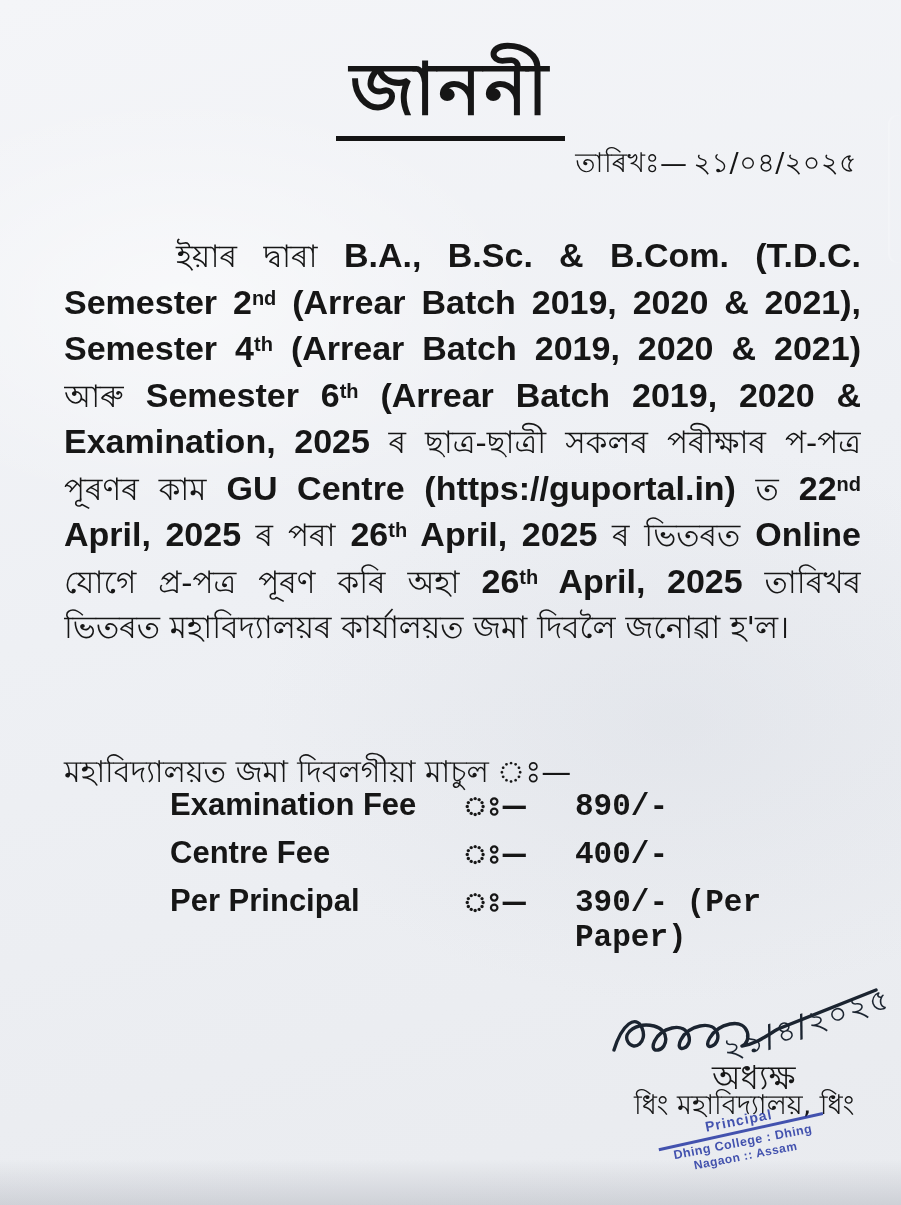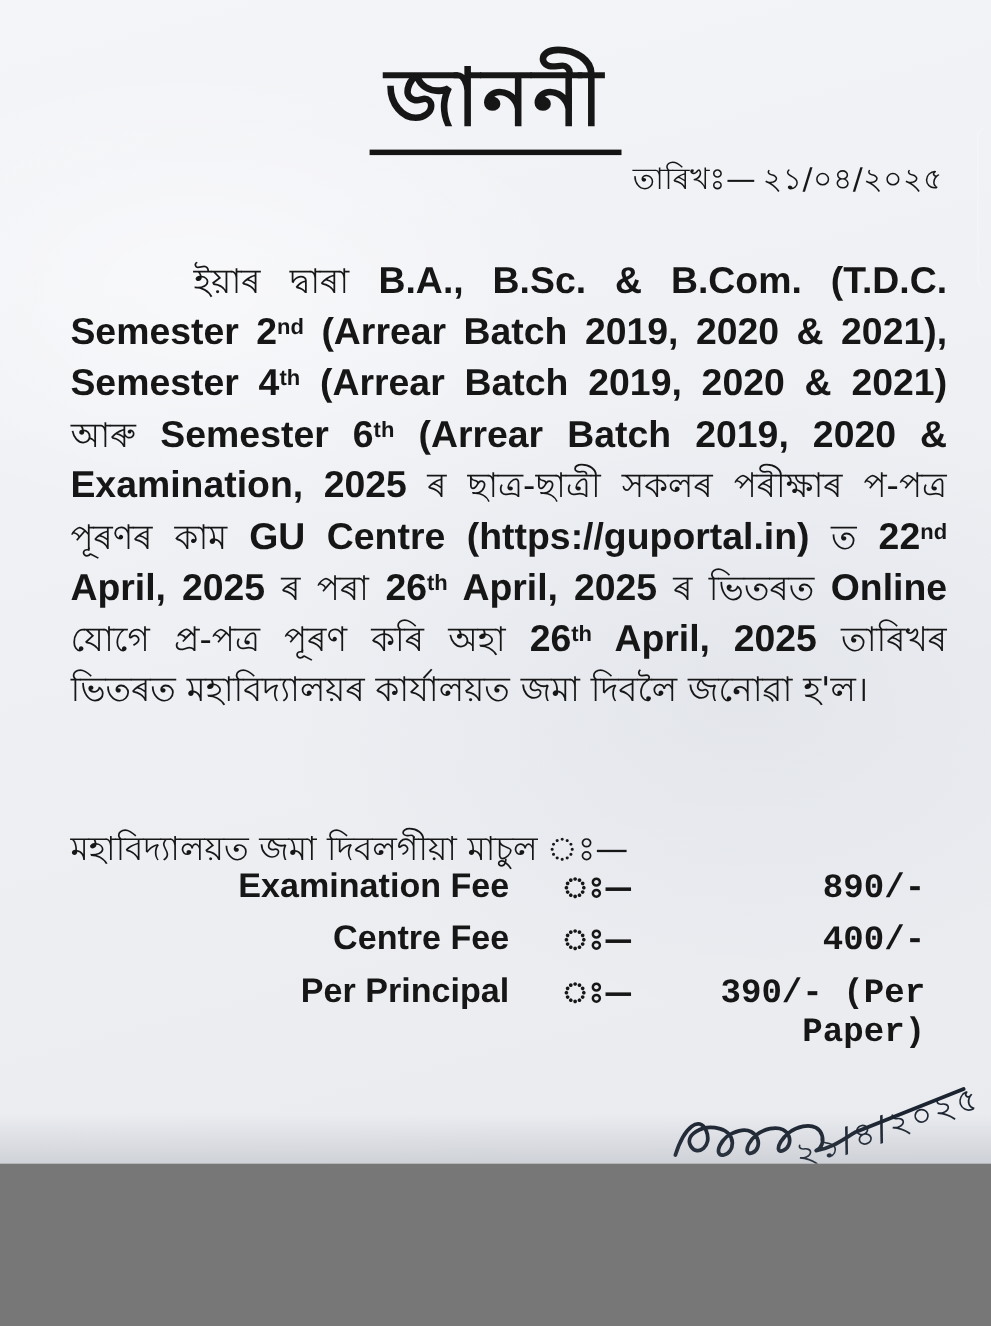--- a/index.html
+++ b/index.html
@@ -1,17 +1,17 @@
 <!DOCTYPE html>
 <html><head>
 <meta charset="utf-8">
 <style>
   html,body{margin:0;padding:0;background:#777;}
   .paper{
-    position:relative;width:901px;height:1058px;overflow:hidden;
+    position:relative;width:901px;height:1205px;overflow:hidden;
     background:
       radial-gradient(ellipse 500px 300px at 20% 25%, rgba(255,255,255,.5), rgba(255,255,255,0) 70%),
       radial-gradient(ellipse 600px 400px at 75% 60%, rgba(210,214,222,.35), rgba(210,214,222,0) 70%),
       linear-gradient(165deg,#f4f5f8 0%,#eef0f4 45%,#e9ebef 100%);
     color:#161616;
     font-family:"DejaVu Sans",sans-serif;
   }
   .paper::after{
     content:"";position:absolute;left:0;right:0;bottom:0;height:46px;
     background:linear-gradient(0deg, rgba(110,115,128,.22), rgba(110,115,128,0));
@@ -44,21 +44,21 @@
   .line.last{text-align-last:left;}
   .en{font-family:"Liberation Sans",sans-serif;font-weight:700;font-size:34px;}
   .as{font-family:"DejaVu Sans",sans-serif;font-size:31px;}
   sup.sup{
     font-family:"Liberation Sans",sans-serif;font-weight:700;font-size:20px;
     line-height:0;position:relative;top:-0.45em;vertical-align:baseline;
   }
   
   .fees-heading{position:absolute;left:64px;top:748px;font-size:30px;}
   .fees-rows{position:absolute;left:170px;top:786px;right:60px;}
-  .fee-row{display:grid;grid-template-columns:293px 112px auto;align-items:baseline;height:48px;text-align:right;}
+  .fee-row{display:grid;grid-template-columns:293px 112px auto;align-items:baseline;height:48px;}
   .fee-label{font-family:"Liberation Sans",sans-serif;font-weight:700;font-size:31px;}
   .fee-separator{font-size:26px;font-weight:700;}
   .fee-amount{font-family:Liberation Mono, monospace;font-weight:700;font-size:31px;}
   
   .signature-scribble{position:absolute;left:608px;top:984px;}
   .handwritten-date{
     position:absolute;left:732px;top:1026px;font-size:30px;color:#1b2430;
     transform:rotate(-18deg);transform-origin:left bottom;letter-spacing:2px;
   }
   .principal-designation{position:absolute;left:712px;top:1052px;font-size:33px;}

